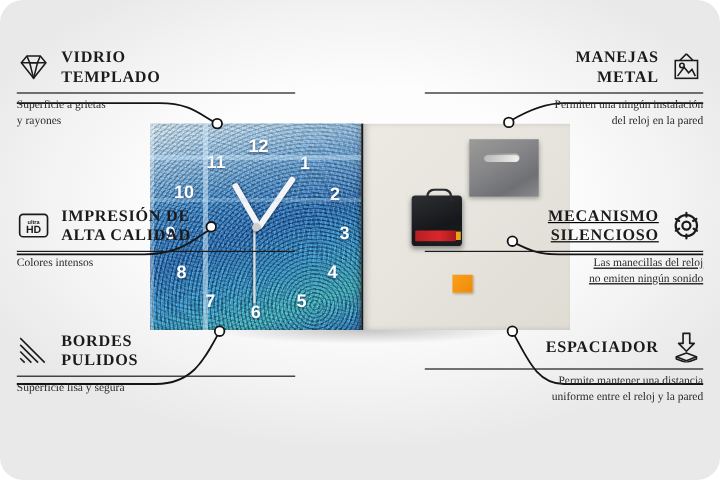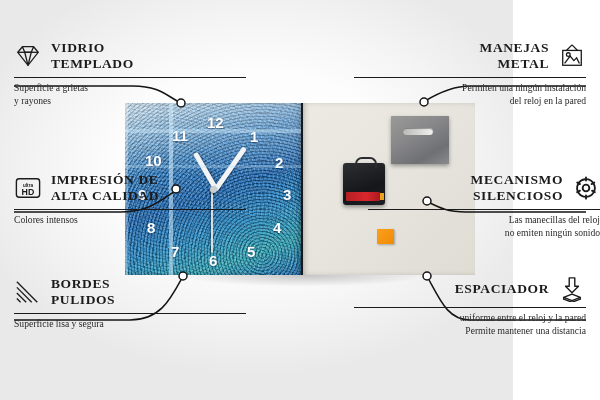--- a/index.html
+++ b/index.html
@@ -2,23 +2,24 @@
 <html><head>
 <meta charset="utf-8">
 <style>
   html,body{margin:0;padding:0;}
   body{
     width:600px;height:400px;overflow:hidden;
     font-family:"Liberation Serif", serif;
     background:#ffffff;
   }
   #stage{
-    position:relative;width:513px;height:400px;
+    position:relative;width:600px;height:400px;
     background:
       radial-gradient(ellipse 58% 52% at 50% 42%, #ffffff 0%, #fdfdfd 46%, #f4f4f4 72%, #e9e9e9 100%);
+    border-radius: 19px;
   }
   
   #photo{
     position:absolute;left:125px;top:103px;width:350px;height:172px;
   }
   .panel{position:absolute;top:0;height:172px;overflow:hidden;}
   
   #front{
     left:0;width:176px;
     background:
@@ -264,21 +265,21 @@
         </g>
       </svg>
     </div>
     <div class="rule"></div>
     <div class="desc">
       <div>Permiten una ningún instalación</div>
       <div>del reloj en la pared</div>
     </div>
   </div>
 
-  <div class="feature right" style="left:368px;top:172px;">
+  <div class="feature right" style="left:354px;top:172px;text-decoration:underline;">
     <div class="head">
       <div class="title">
         <div>MECANISMO</div>
         <div>SILENCIOSO</div>
       </div>
       <svg class="icon" viewBox="0 0 30 28">
         <g fill="none" stroke="#1b1b1b" stroke-width="2" stroke-linecap="round">
           <path d="M15,4.5 A9.5,9.5 0 1,1 14,4.55"></path>
           <path d="M15,2.5 v3.5 M24,8 l-3,1.8 M24.5,18.5 l-3-1.7 M15,25.5 v-3.5 M5.5,18.5 l3-1.7 M5.5,8 l3,1.8"></path>
         </g>
@@ -300,18 +301,18 @@
       <svg class="icon" viewBox="0 0 30 28">
         <g fill="none" stroke="#1b1b1b" stroke-width="1.5" stroke-linejoin="round">
           <path d="M12,2 h6 v9 h4 l-7,7 l-7,-7 h4 z"></path>
           <path d="M15,19.5 L6,23 L15,26.5 L24,23 Z"></path>
           <path d="M6,23 v2 l9,3.2 l9,-3.2 v-2"></path>
         </g>
       </svg>
     </div>
     <div class="rule"></div>
     <div class="desc">
+      <div>Permite mantener una distancia</div>
       <div>uniforme entre el reloj y la pared</div>
-      <div>Permite mantener una distancia</div>
     </div>
   </div>
 
 </div>
 
 </body></html>

